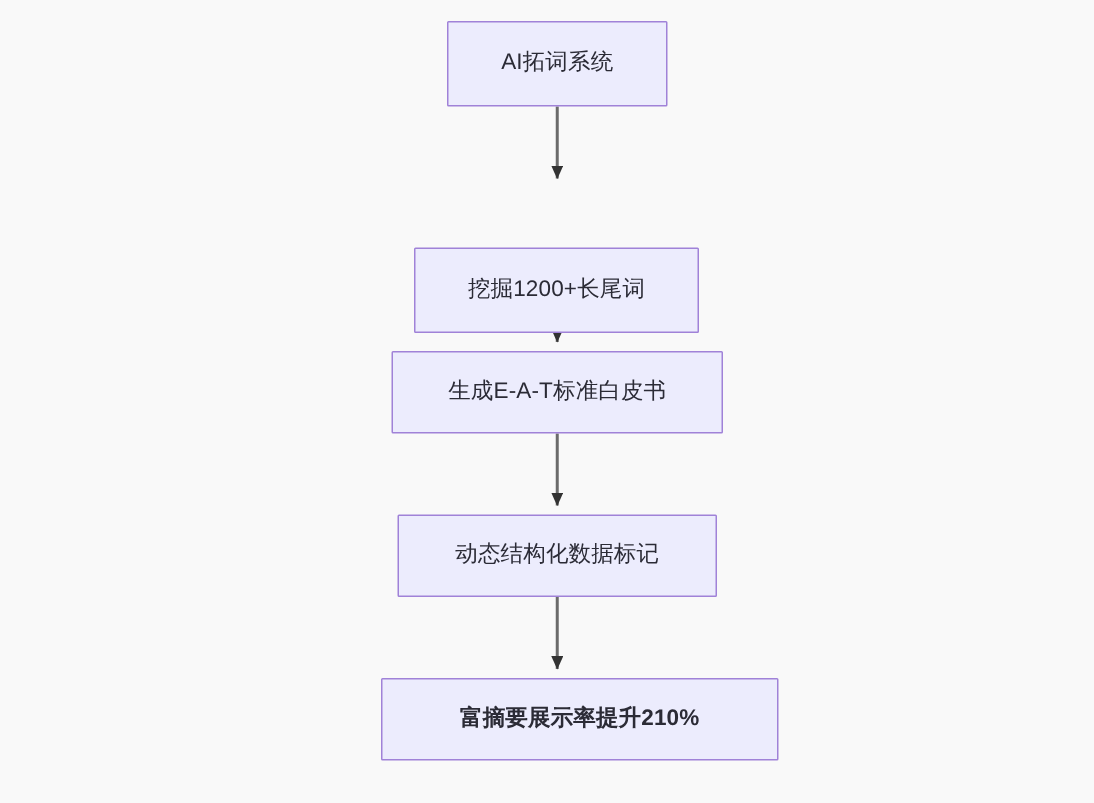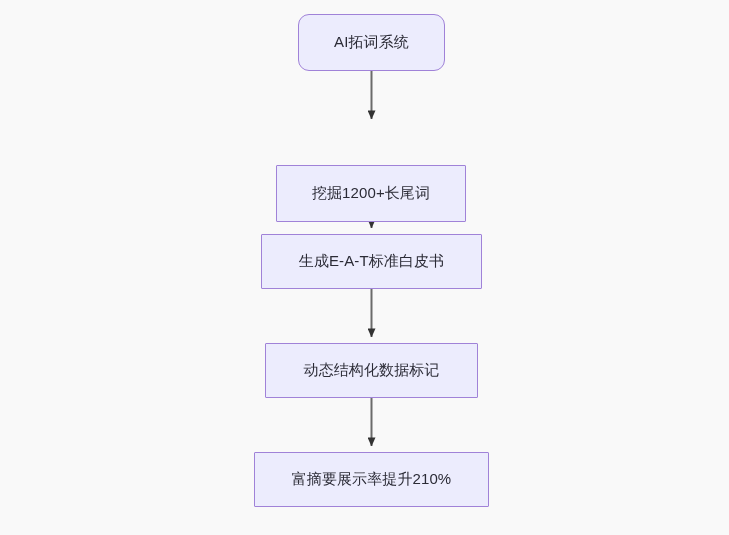--- a/index.html
+++ b/index.html
@@ -39,25 +39,25 @@
     text-align: center;
   }
   .node-label {
     color: #2b2b36;
     font-size: 15px;
     line-height: 1.25;
     letter-spacing: 0.1px;
     white-space: nowrap;
   }
   
-  #node-0 { left: 298px; top: 14px;  width: 147px; height: 57px; border-radius: 11px; }
+  #node-0 { left: 298px; top: 14px;  width: 147px; height: 57px; }
   #node-1 { left: 276px; top: 125px; width: 190px; height: 57px; margin-top: 40px; }
   #node-2 { left: 261px; top: 234px; width: 221px; height: 55px; }
   #node-3 { left: 265px; top: 343px; width: 213px; height: 55px; }
-  #node-4 { left: 254px; top: 452px; width: 235px; height: 55px; }
+  #node-4 { left: 254px; top: 452px; width: 265px; height: 55px; font-weight: bold; }
 </style>
 </head>
 <body>
 
 <div id="flow-canvas">
 
   <svg class="edge-layer" viewBox="0 0 729 535" width="729" height="535" xmlns="http://www.w3.org/2000/svg">
     <defs>
       <marker id="arrowhead" markerWidth="9" markerHeight="8" refX="8.6" refY="4" orient="auto" markerUnits="userSpaceOnUse">
         <path d="M0,0 L9,4 L0,8 Z" fill="#333333"></path>

